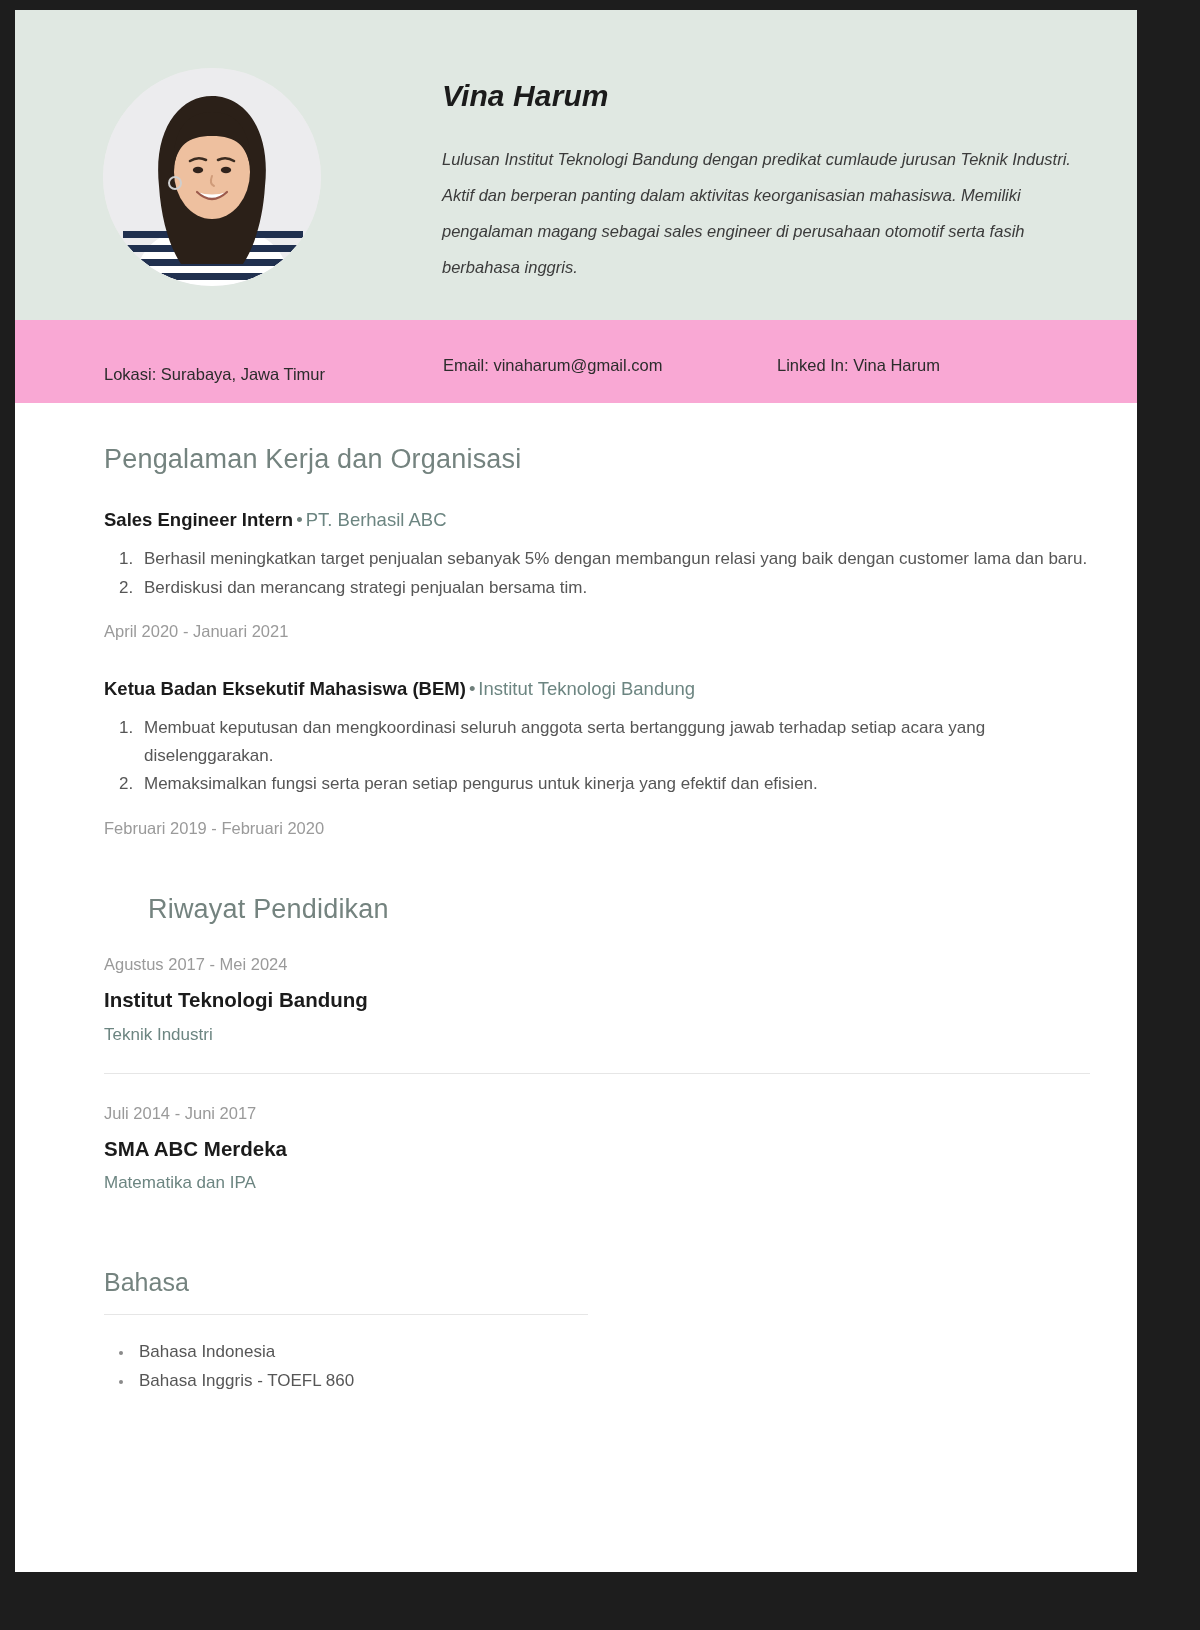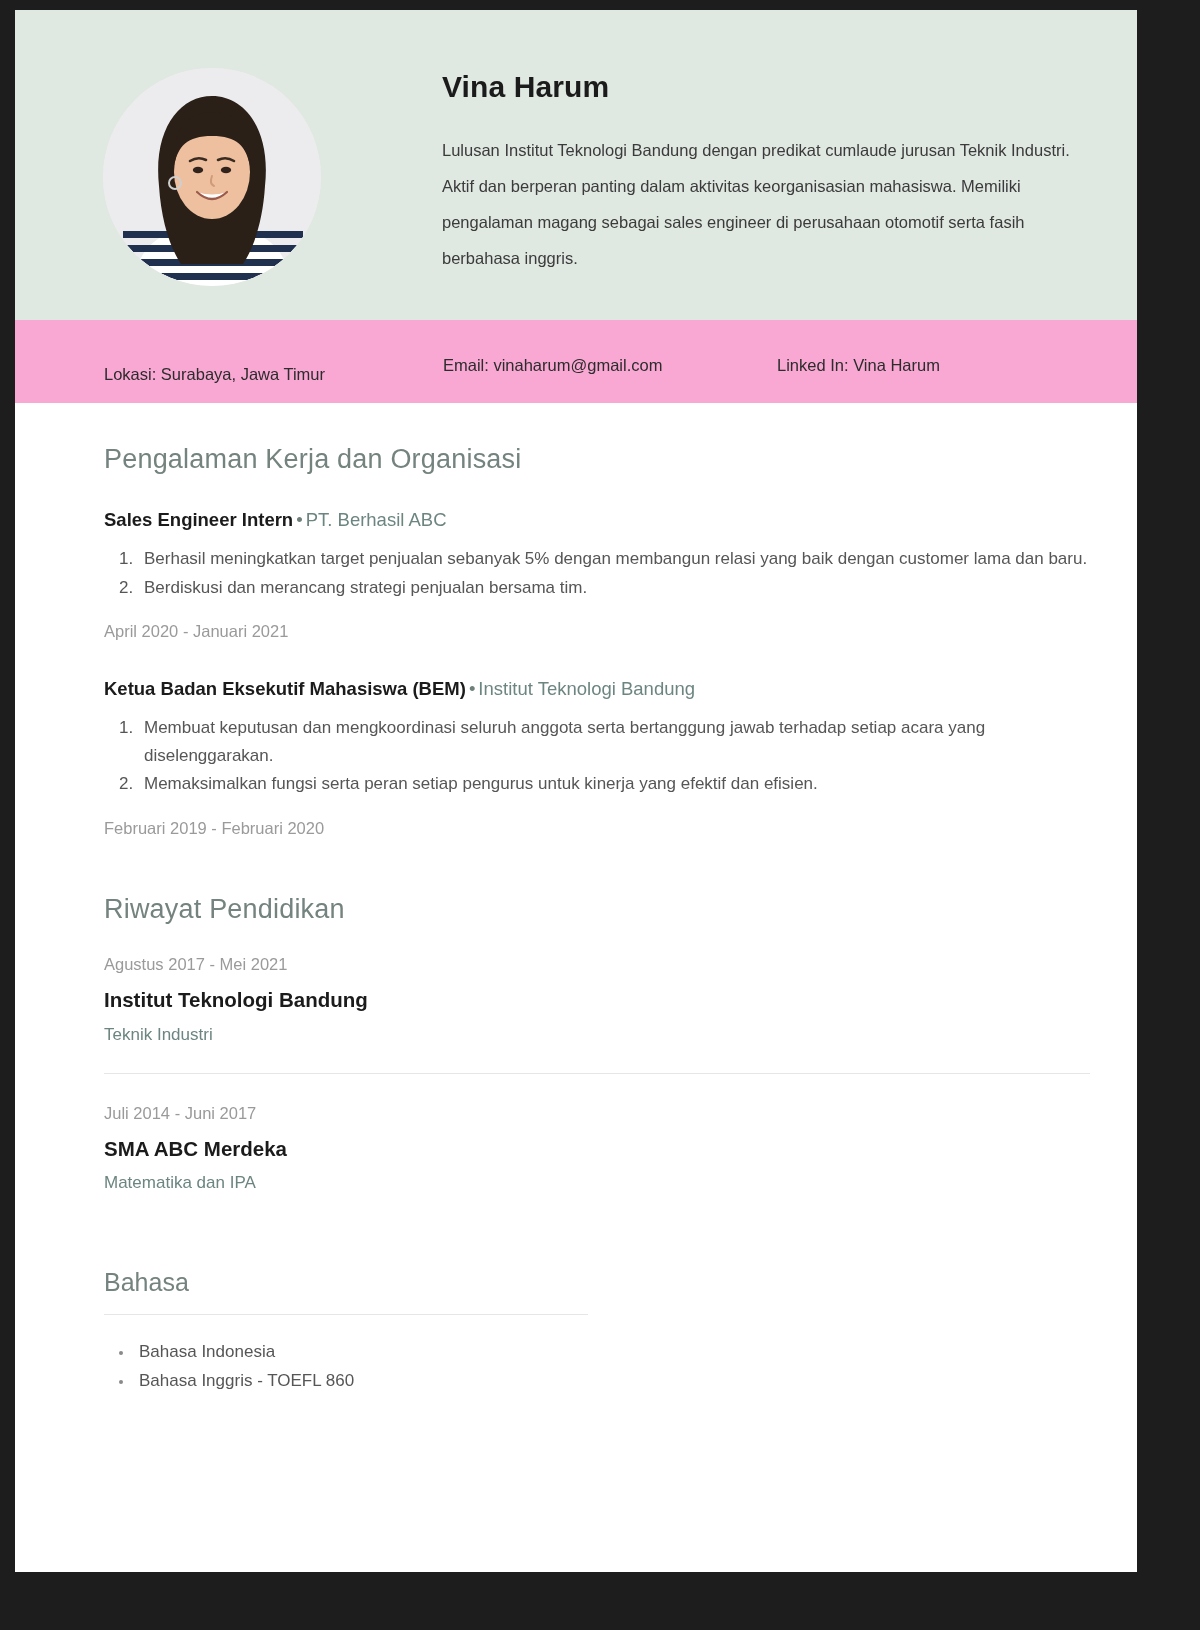--- a/index.html
+++ b/index.html
@@ -45,22 +45,23 @@
     height: 218px;
     border-radius: 50%;
     background: #eceded;
     overflow: hidden;
   }
   .avatar-wrap svg { display: block; width: 100%; height: 100%; }
 
   .header-text {
     position: absolute;
     left: 427px;
-    top: 59px;
+    top: 68px;
     width: 645px;
+    font-style: italic;
   }
 
   .name {
     font-size: 30px;
     font-weight: bold;
     color: #1b1b1b;
     letter-spacing: 0.1px;
     line-height: 1.2;
   }
 
@@ -93,21 +94,21 @@
     padding: 0 47px 0 89px;
   }
 
   .section-title {
     font-size: 27px;
     color: #74837f;
     font-weight: normal;
     letter-spacing: 0.2px;
   }
   #sec-exp  { margin-top: 41px; }
-  #sec-edu  { margin-top: 56px; }
+  #sec-edu  { margin-top: 56px; margin-left: 44px; }
 
   .job { margin-top: 33px; }
   .job-head {
     font-size: 18.5px;
     line-height: 1.25;
     white-space: nowrap;
   }
   .job-title { font-weight: bold; color: #1b1b1b; }
   .job-sep   { color: #6f7f7b; padding: 0 3px; }
   .job-org   { color: #6c8581; }
@@ -277,21 +278,21 @@
         <ol class="bullets">
           <li>Membuat keputusan dan mengkoordinasi seluruh anggota serta bertanggung jawab terhadap setiap acara yang diselenggarakan.</li>
           <li>Memaksimalkan fungsi serta peran setiap pengurus untuk kinerja yang efektif dan efisien.</li>
         </ol>
         <div class="date">Februari 2019 - Februari 2020</div>
       </div>
 
       <h2 id="sec-edu" class="section-title">Riwayat Pendidikan</h2>
 
       <div class="edu">
-        <div class="edu-date">Agustus 2017  - Mei 2021</div>
+        <div class="edu-date">Agustus 2017  - Mei 2024</div>
         <div class="edu-school">Institut Teknologi Bandung</div>
         <div class="edu-major">Teknik Industri</div>
       </div>
       <div class="edu-divider"></div>
 
       <div class="edu">
         <div class="edu-date">Juli 2014 - Juni 2017</div>
         <div class="edu-school">SMA ABC Merdeka</div>
         <div class="edu-major">Matematika dan IPA</div>
       </div>

